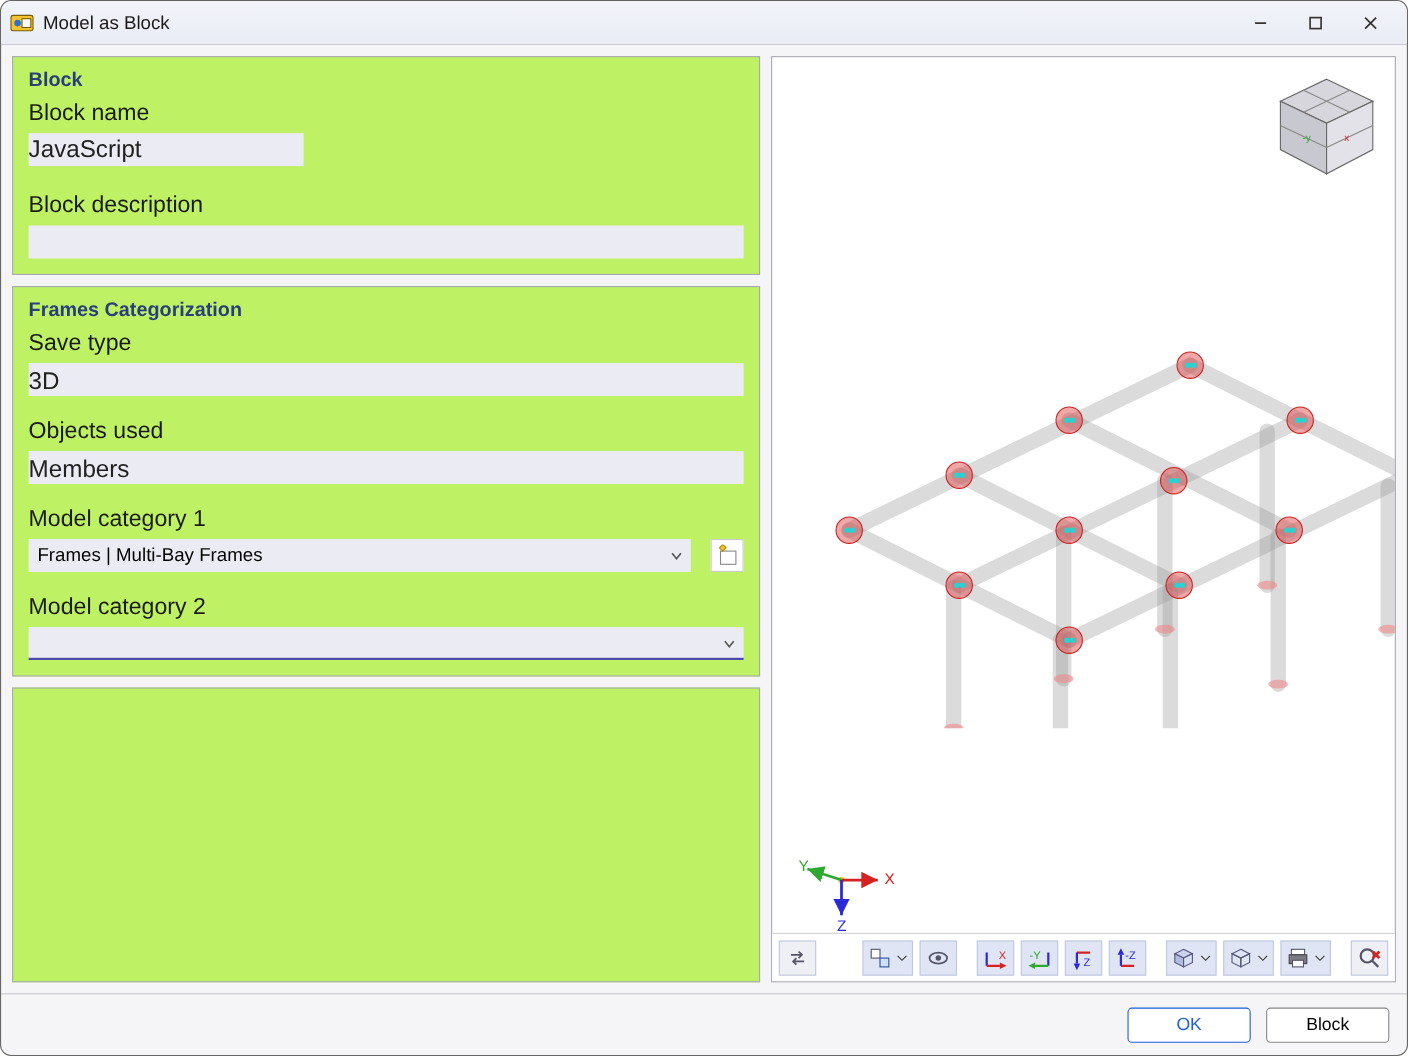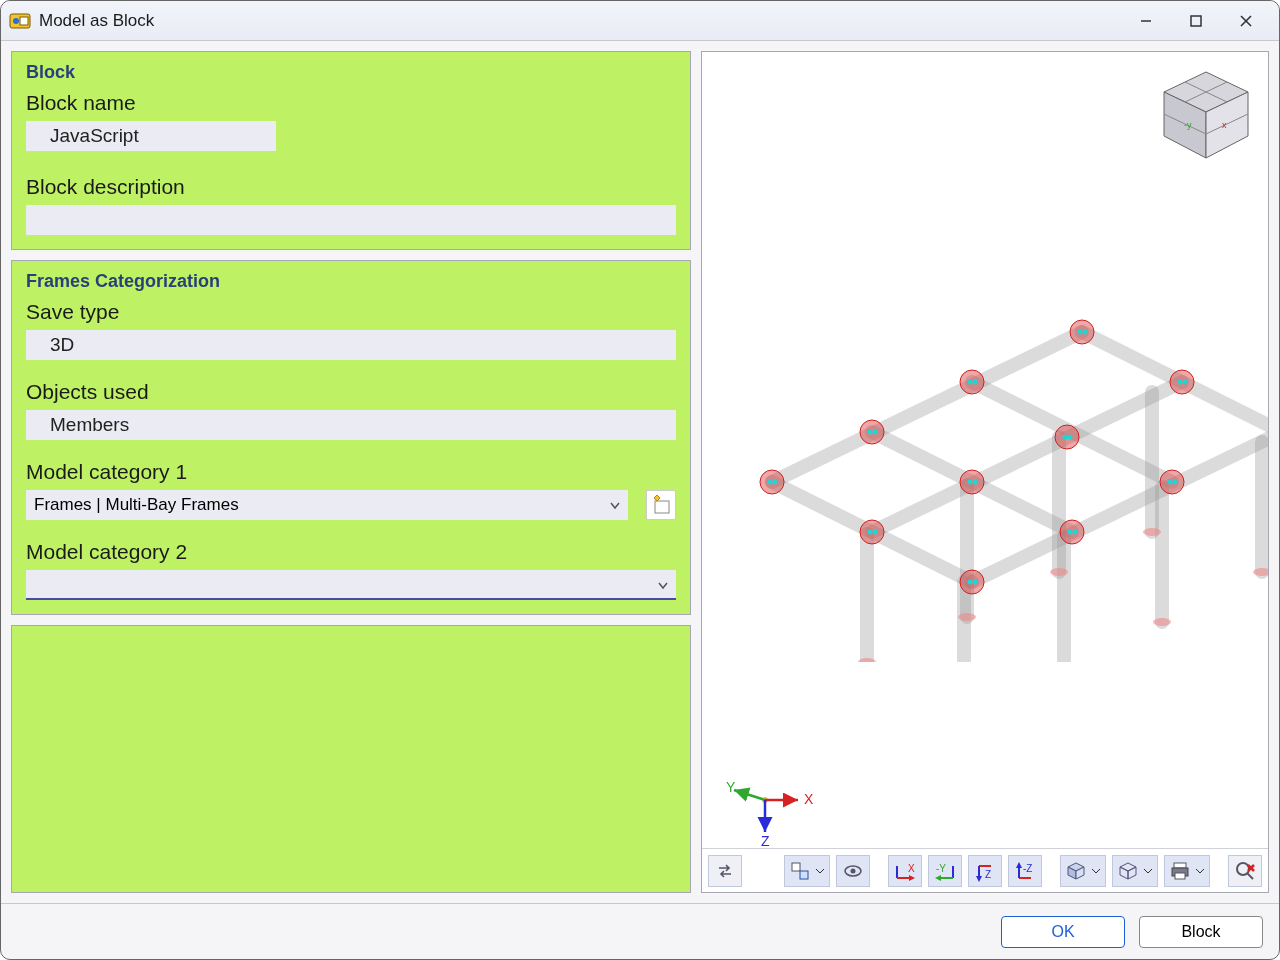--- a/index.html
+++ b/index.html
@@ -9,41 +9,41 @@
   .titlebar .app-icon { width:22px; height:22px; margin-right:8px; }
   .titlebar .title { font-size:17px; color:#1a1a1a; flex:0 0 auto; }
   .titlebar .spacer { flex:1; }
   .win-btn { width:50px; height:36px; display:flex; align-items:center; justify-content:center; border-radius:4px; }
   .body { flex:1; display:flex; padding:10px; gap:10px; min-height:0; }
   .left-col { width:680px; display:flex; flex-direction:column; gap:10px; }
   .panel { border:1px solid #a8a8b2; background:#bef264; padding:10px 14px 14px 14px; }
   .panel.flex1 { flex:1; }
   .section-title { color:#2a3f7a; font-weight:600; font-size:18px; margin-bottom:8px; }
   .field-label { font-size:21px; color:#1a1a1a; margin-top:6px; margin-bottom:6px; }
-  .ro-input { background:#ebebf3; border:none; height:30px; padding:4px 24px; font-size:19px; color:#222; width:100%; }
+  .ro-input { background:#ebebf3; border:none; height:30px; padding:4px 0; font-size:22px; color:#222; width:100%; }
   .ro-input.short { width:250px; }
   .combo-row { display:flex; align-items:center; gap:18px; }
   .combo { flex:1; position:relative; }
   .combo .combo-inner { background:#ebebf3; height:30px; display:flex; align-items:center; padding:0 28px 0 8px; font-size:17px; }
   .combo .chevron { position:absolute; right:6px; top:50%; transform:translateY(-50%); }
   .icon-btn { width:30px; height:30px; display:flex; align-items:center; justify-content:center; background:#fff; border:1px solid #ccc; }
   .right-col { flex:1; display:flex; flex-direction:column; gap:0; min-height:0; }
   .viewport { border:1px solid #a8a8b2; background:#fff; flex:1; position:relative; overflow:hidden; }
   .orient-cube { position:absolute; top:14px; right:14px; width:96px; height:96px; }
   .axes-gizmo { position:absolute; left:18px; bottom:52px; width:90px; height:60px; }
   .structure { position:absolute; left:40px; top:150px; width:540px; height:420px; }
   .node { fill:#dd3b3b; fill-opacity:0.45; stroke:#cc2222; stroke-width:1; }
   .node-dot { fill:#1fd6d6; }
   .beam { stroke:#999; stroke-opacity:0.35; }
   .toolbar { position:absolute; left:0; right:0; bottom:0; height:44px; background:#fff; border-top:1px solid #d0d0d8; display:flex; align-items:center; padding:0 6px; gap:6px; }
   .tbtn { height:32px; min-width:34px; background:#dfe5f5; border:1px solid #c0c8de; display:flex; align-items:center; justify-content:center; padding:0 4px; position:relative; }
   .tbtn.plain { background:#eef0f6; }
   .tbtn .drop { margin-left:4px; }
   .footer { height:56px; display:flex; align-items:center; justify-content:flex-end; padding:0 16px; gap:14px; border-top:1px solid #c8c8d0; }
-  .btn { width:124px; height:32px; border-radius:4px; background:#fff; border:1px solid #888; display:flex; align-items:center; justify-content:center; font-size:16px; }
+  .btn { width:112px; height:32px; border-radius:4px; background:#fff; border:1px solid #888; display:flex; align-items:center; justify-content:center; font-size:16px; }
   .btn.primary { border:1.6px solid #1f5fd6; color:#1f5fd6; }
   svg { display:block; }
 </style>
 </head>
 <body>
 
 <div class="window">
 
   <div class="titlebar">
     <span class="app-icon">

